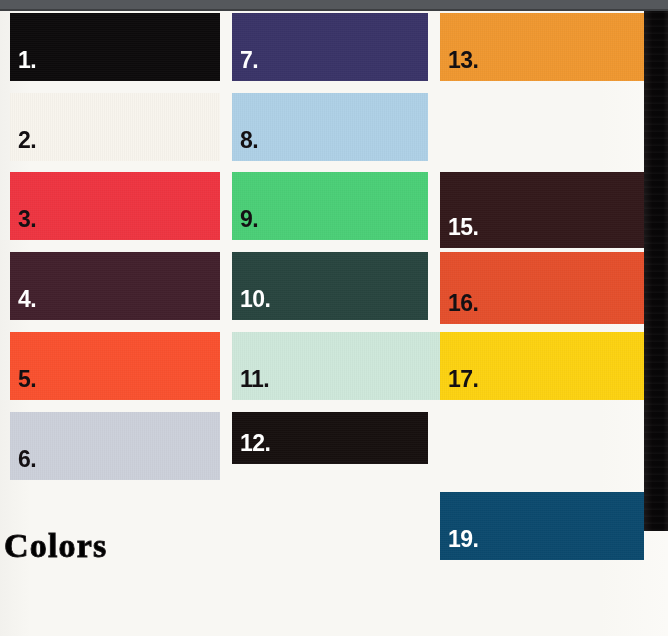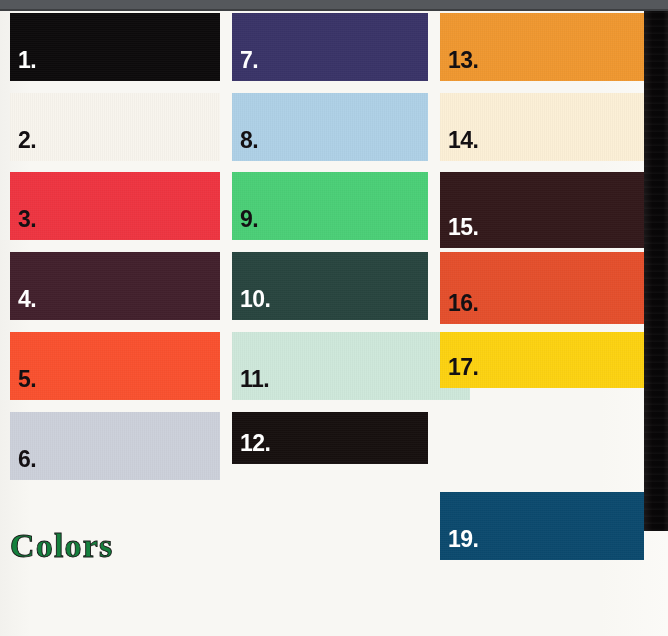--- a/index.html
+++ b/index.html
@@ -91,27 +91,27 @@
     letter-spacing: -0.5px;
     z-index: 3;
   }
   .num.light { color: #ffffff; }
   .num.dark  { color: #141013; margin-top: 40px; }
 
   
 
   .title {
     position: absolute;
-    left: 10px;
+    left: 4px;
     top: 527px;
     font-family: "Liberation Serif", serif;
     font-weight: bold;
     font-size: 34px;
     letter-spacing: 1.2px;
-    color: #15803d;
+    color: #000000;
     -webkit-text-stroke: 0.9px #1a1718;
   }
 </style>
 </head>
 <body>
 
 <div id="page">
 
   <div class="paper"></div>
 
@@ -163,33 +163,29 @@
         <div class="num dark">11.</div>
       </div>
       <div class="swatch" style="left: 232px; top: 412px; width: 196px; height: 52px; background: rgb(23, 16, 15);">
         <div class="grain"></div>
         <div class="num light">12.</div>
       </div>
       <div class="swatch" style="left: 440px; top: 13px; width: 204px; height: 68px; background: rgb(239, 151, 48);">
         <div class="grain"></div>
         <div class="num dark">13.</div>
       </div>
-      <div class="swatch" style="left: 440px; top: 93px; width: 204px; height: 68px; background: rgb(251, 239, 214);">
-        <div class="grain"></div>
-        <div class="num dark">14.</div>
-      </div>
       <div class="swatch" style="left: 440px; top: 172px; width: 204px; height: 76px; background: rgb(51, 25, 27);">
         <div class="grain"></div>
         <div class="num light">15.</div>
       </div>
       <div class="swatch" style="left: 440px; top: 252px; width: 204px; height: 72px; background: rgb(228, 79, 44);">
         <div class="grain"></div>
         <div class="num dark">16.</div>
       </div>
-      <div class="swatch" style="left: 440px; top: 332px; width: 204px; height: 56px; background: rgb(252, 210, 17);">
+      <div class="swatch" style="left: 440px; top: 332px; width: 204px; height: 68px; background: rgb(252, 210, 17);">
         <div class="grain"></div>
         <div class="num dark">17.</div>
       </div>
       <div class="swatch" style="left: 440px; top: 492px; width: 204px; height: 68px; background: #0c4a6e;">
         <div class="grain"></div>
         <div class="num light">19.</div>
       </div>
     </div>
 
   <div class="edge-band"></div>

